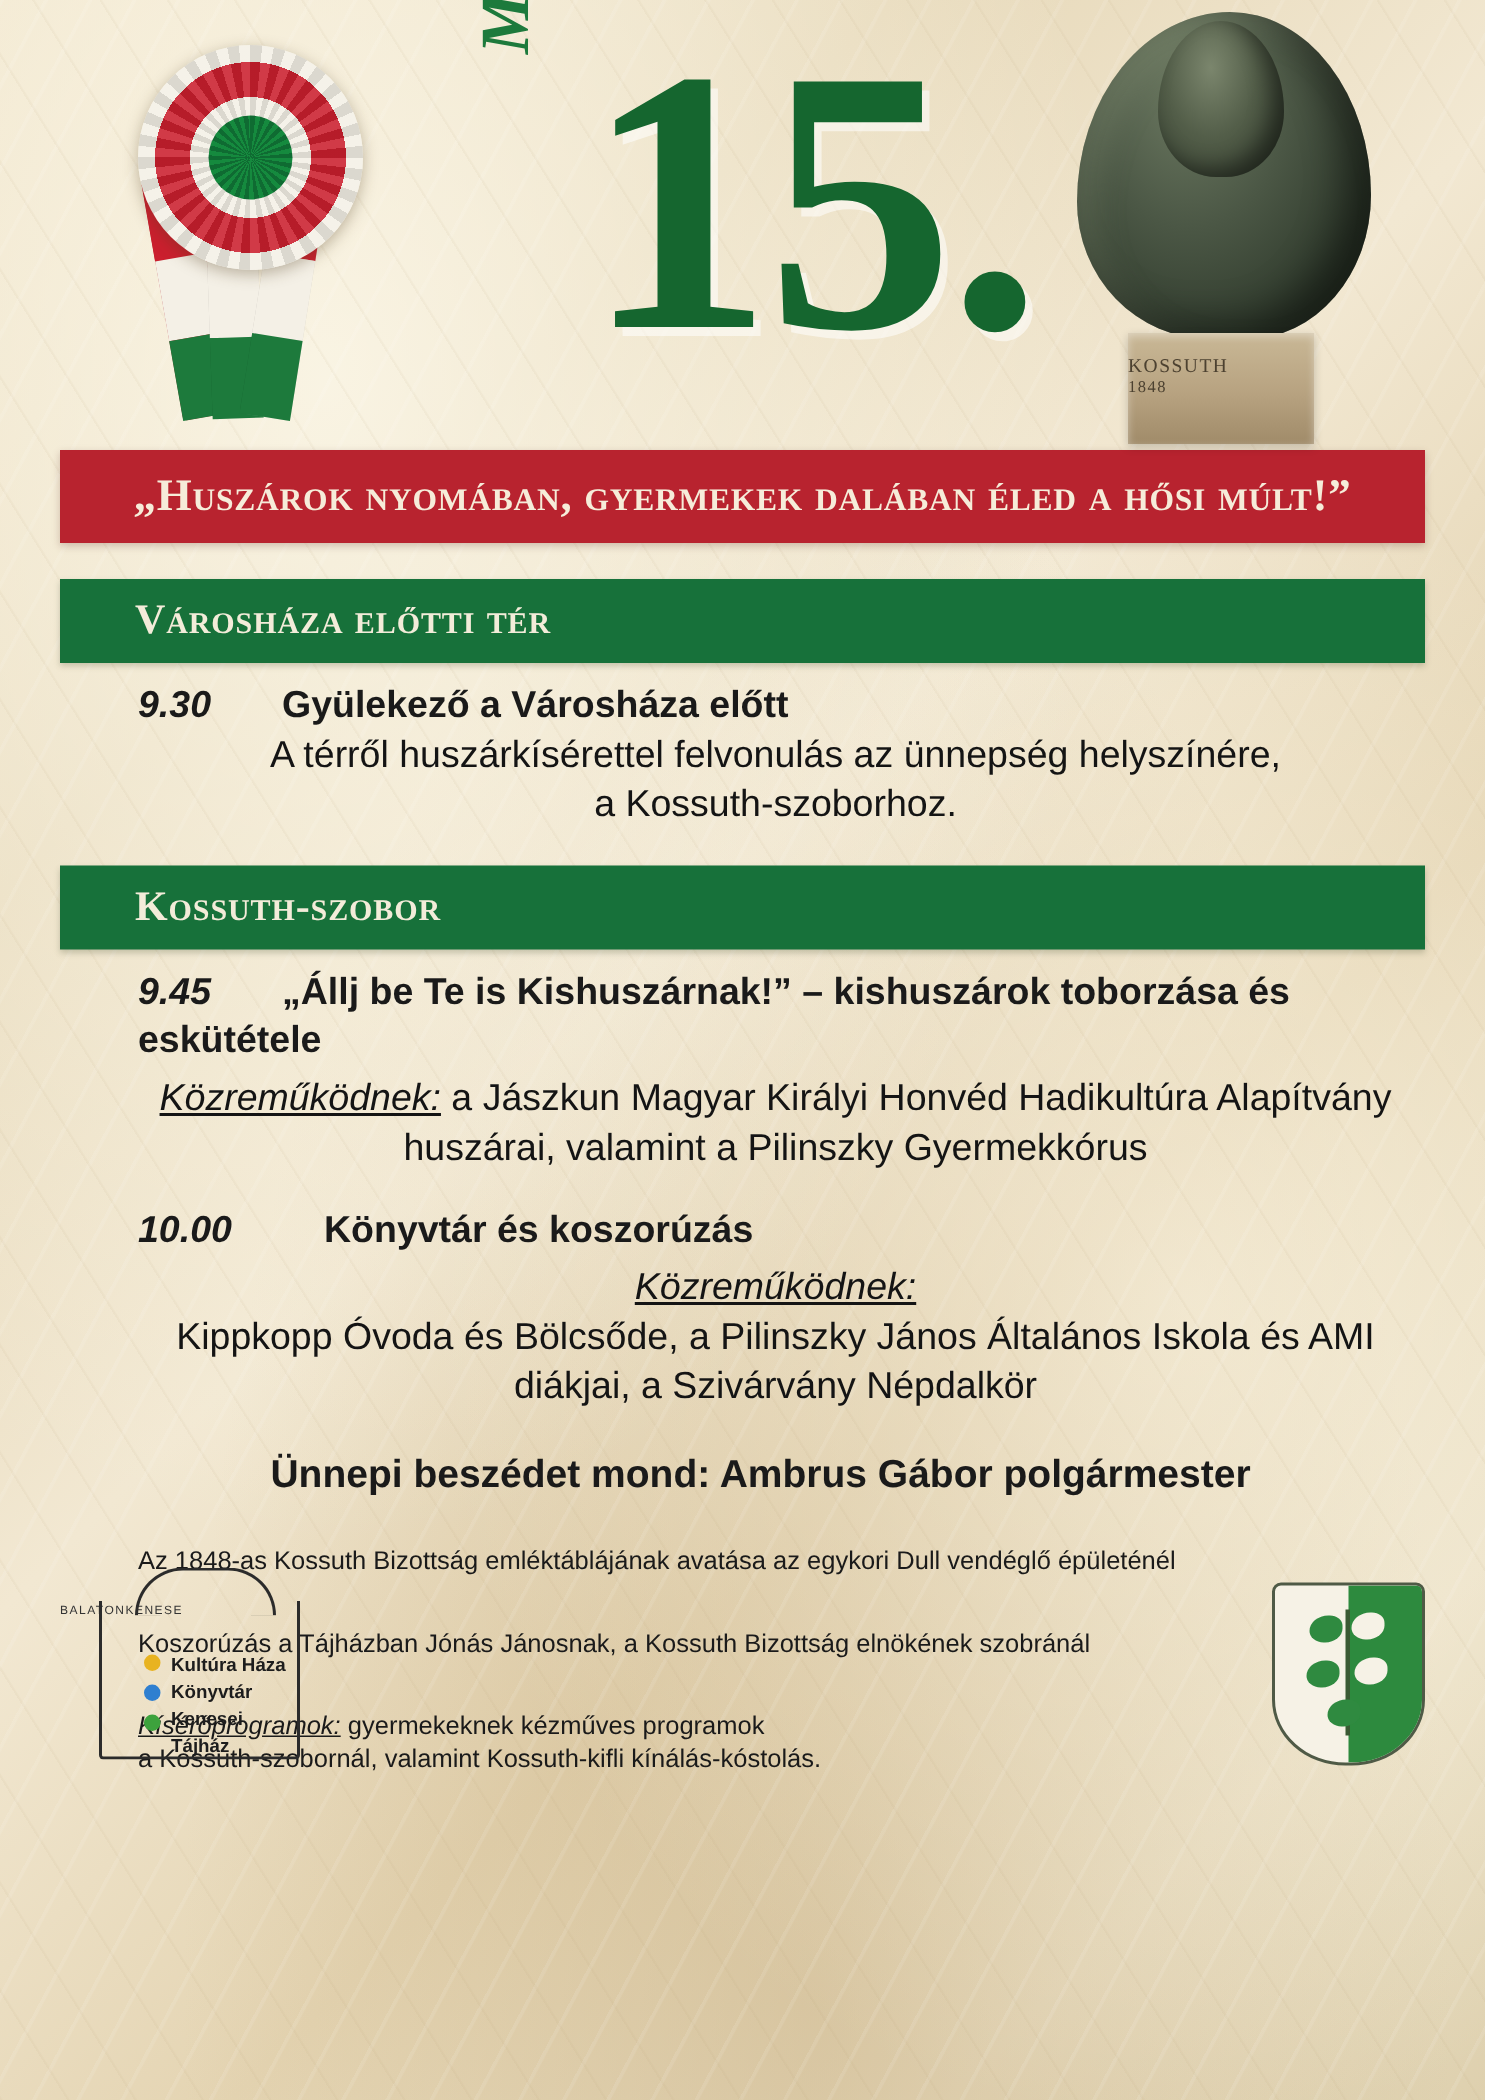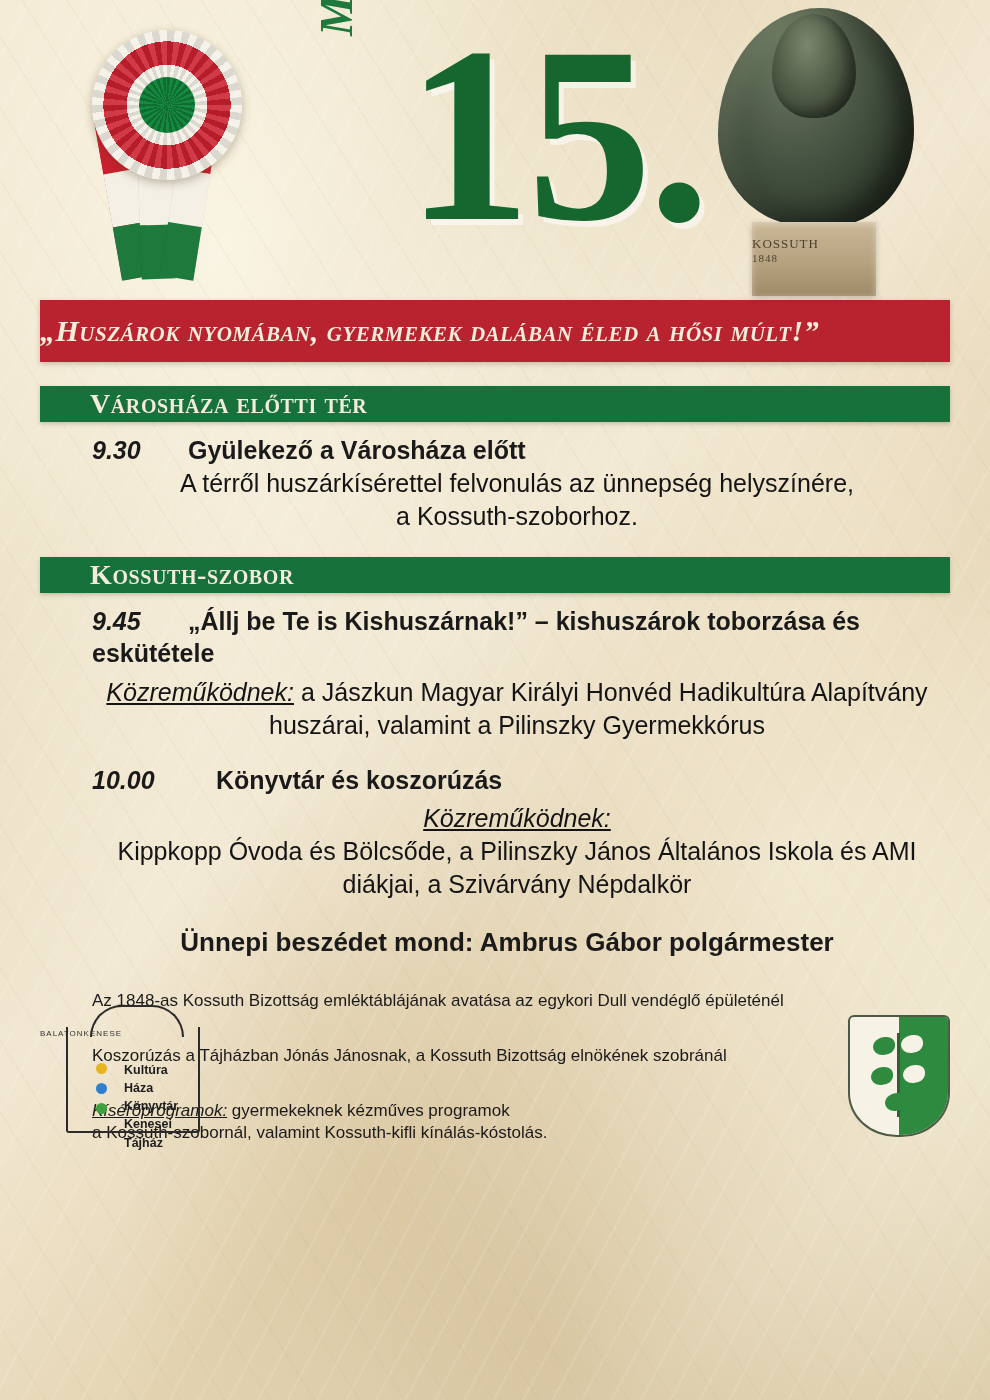--- a/index.html
+++ b/index.html
@@ -97,21 +97,21 @@
     font-family: "Liberation Serif", serif;
     font-style: italic;
     font-weight: 700;
     font-size: 46px;
     letter-spacing: 4px;
     color: #1d7a3c;
     white-space: nowrap;
   }
   .bignum {
     position: absolute;
-    left: 406px;
+    left: 390px;
     top: 10px;
     font-family: "Liberation Serif", serif;
     font-weight: 700;
     font-size: 250px;
     line-height: 1;
     color: #15662f;
     text-shadow: 5px 6px 0 rgba(255,255,255,0.55);
     letter-spacing: -4px;
   }
 
@@ -158,36 +158,36 @@
   .statue .plinth .txt small { display:block; font-size: 11px; }
 
   
   .red-banner {
     margin: 0 40px;
     background: #b8232f;
     color: #f6ecd9;
     height: 62px;
     display: flex;
     align-items: center;
+    justify-content: center;
     box-shadow: 0 2px 5px rgba(90,40,30,0.25);
-    font-style: italic;
   }
   .red-banner .t {
     font-family: "Liberation Serif", serif;
     font-weight: 700;
     font-size: 30px;
     letter-spacing: 0.5px;
     font-variant: small-caps;
     text-transform: none;
   }
   .green-banner {
     margin: 24px 40px 0 40px;
     background: #17713a;
     color: #f3ecd9;
-    height: 36px;
+    height: 56px;
     display: flex;
     align-items: center;
     padding-left: 50px;
     box-shadow: 0 2px 4px rgba(60,70,40,0.25);
   }
   .green-banner .t {
     font-family: "Liberation Serif", serif;
     font-weight: 700;
     font-size: 28px;
     font-variant: small-caps;
@@ -264,21 +264,21 @@
     left: 22px; top: -22px;
     width: 90px; height: 30px;
     border-top: 2px solid #2b2b2b;
     border-left: 2px solid #2b2b2b;
     border-right: 2px solid #2b2b2b;
     border-radius: 46px 46px 0 0;
     background: transparent;
   }
   .logo-left .lines {
     position: absolute;
-    left: 56px; top: 34px;
+    left: 46px; top: 34px;
     font-size: 12.5px;
     line-height: 1.45;
     color: #1d1d1d;
     font-weight: 600;
   }
   .logo-left .dot {
     position: absolute;
     width: 11px; height: 11px; border-radius: 50%;
   }
   .logo-left .dot.d1 { left: 28px; top: 36px; background: #e8b321; }

